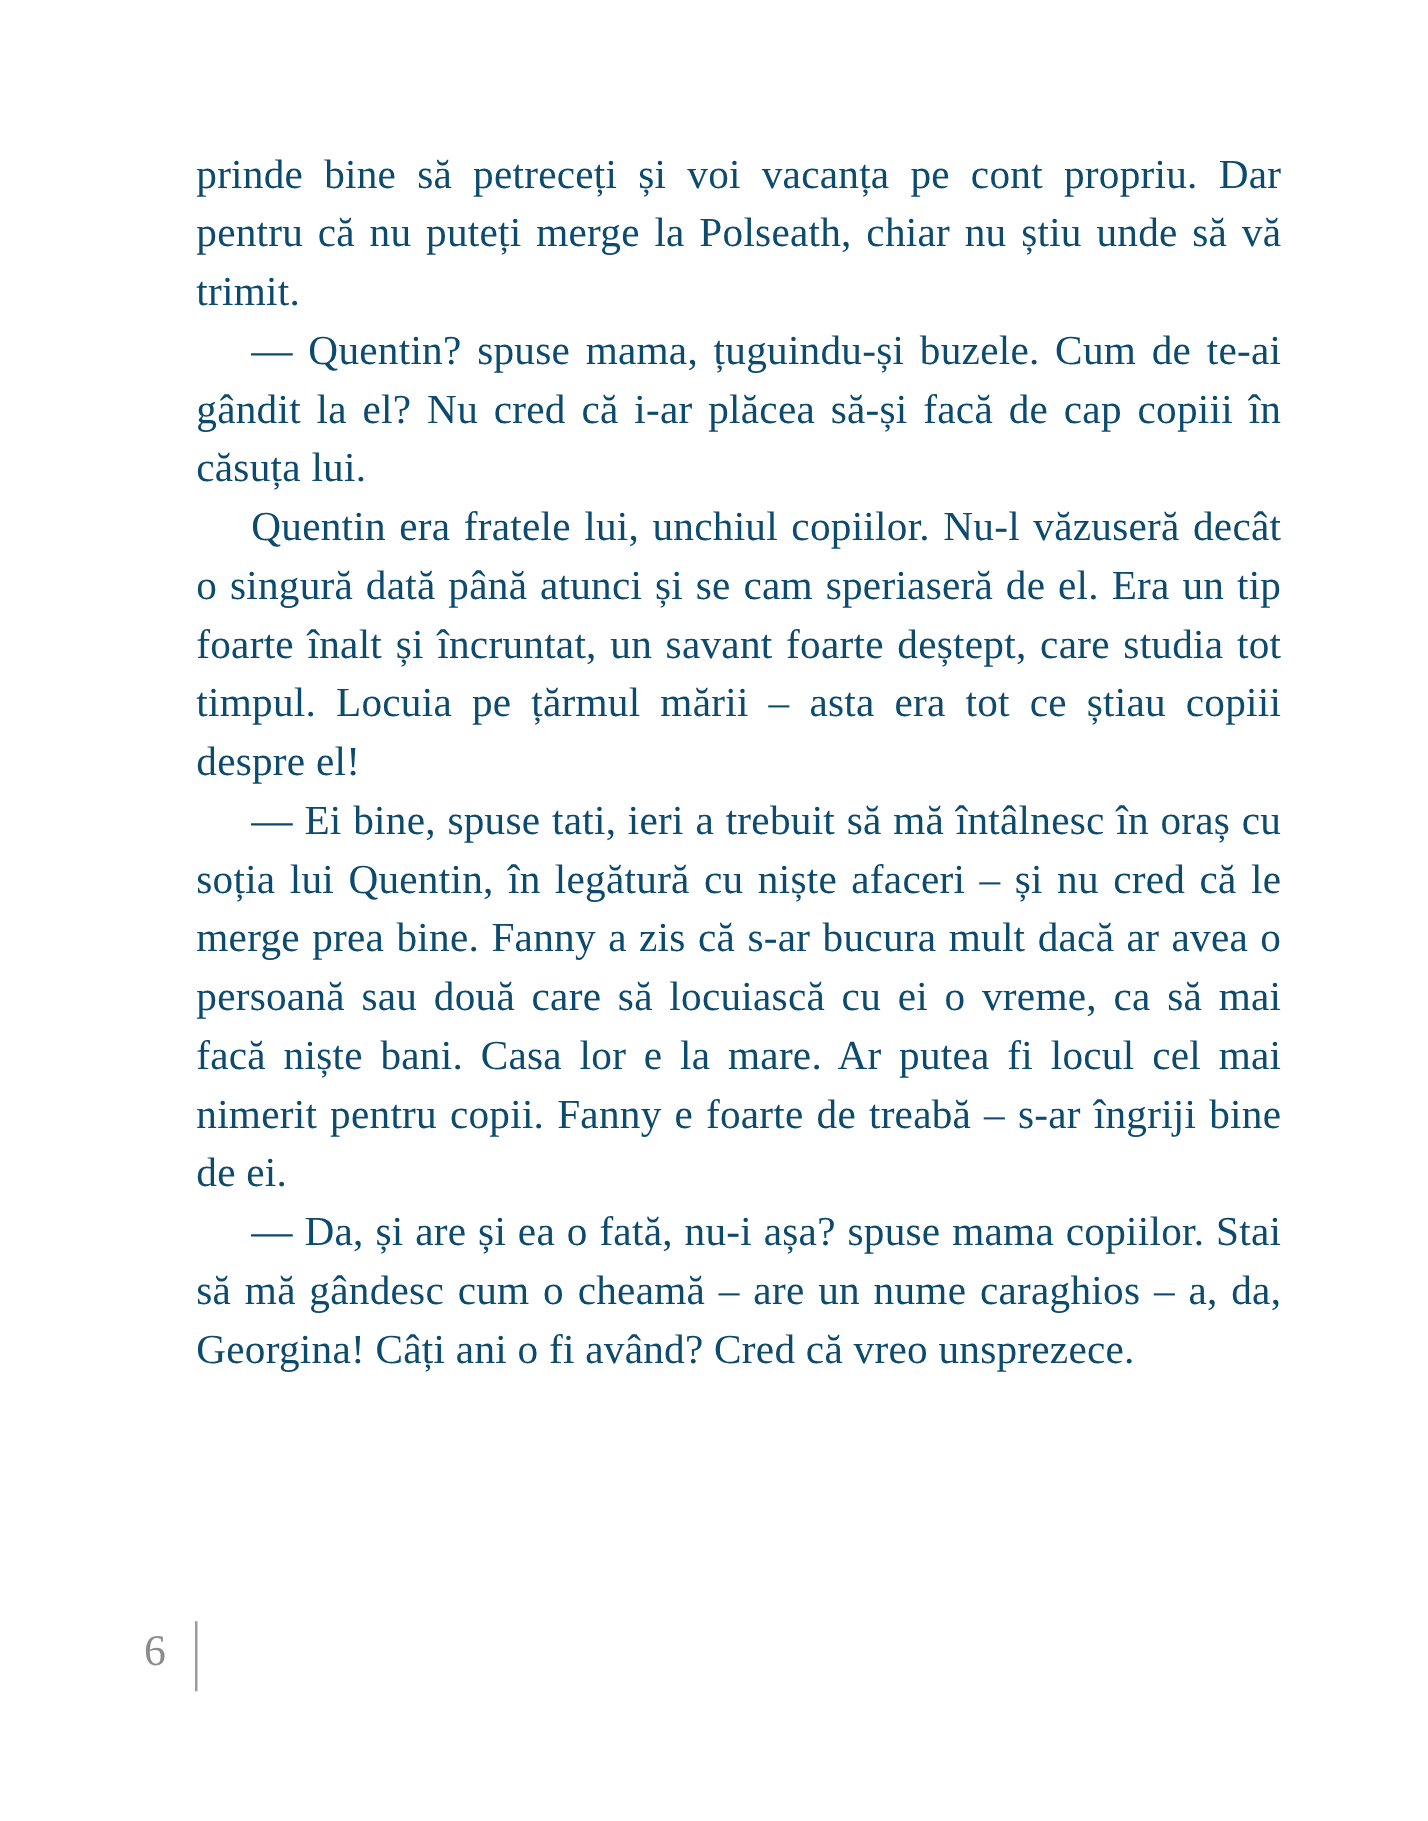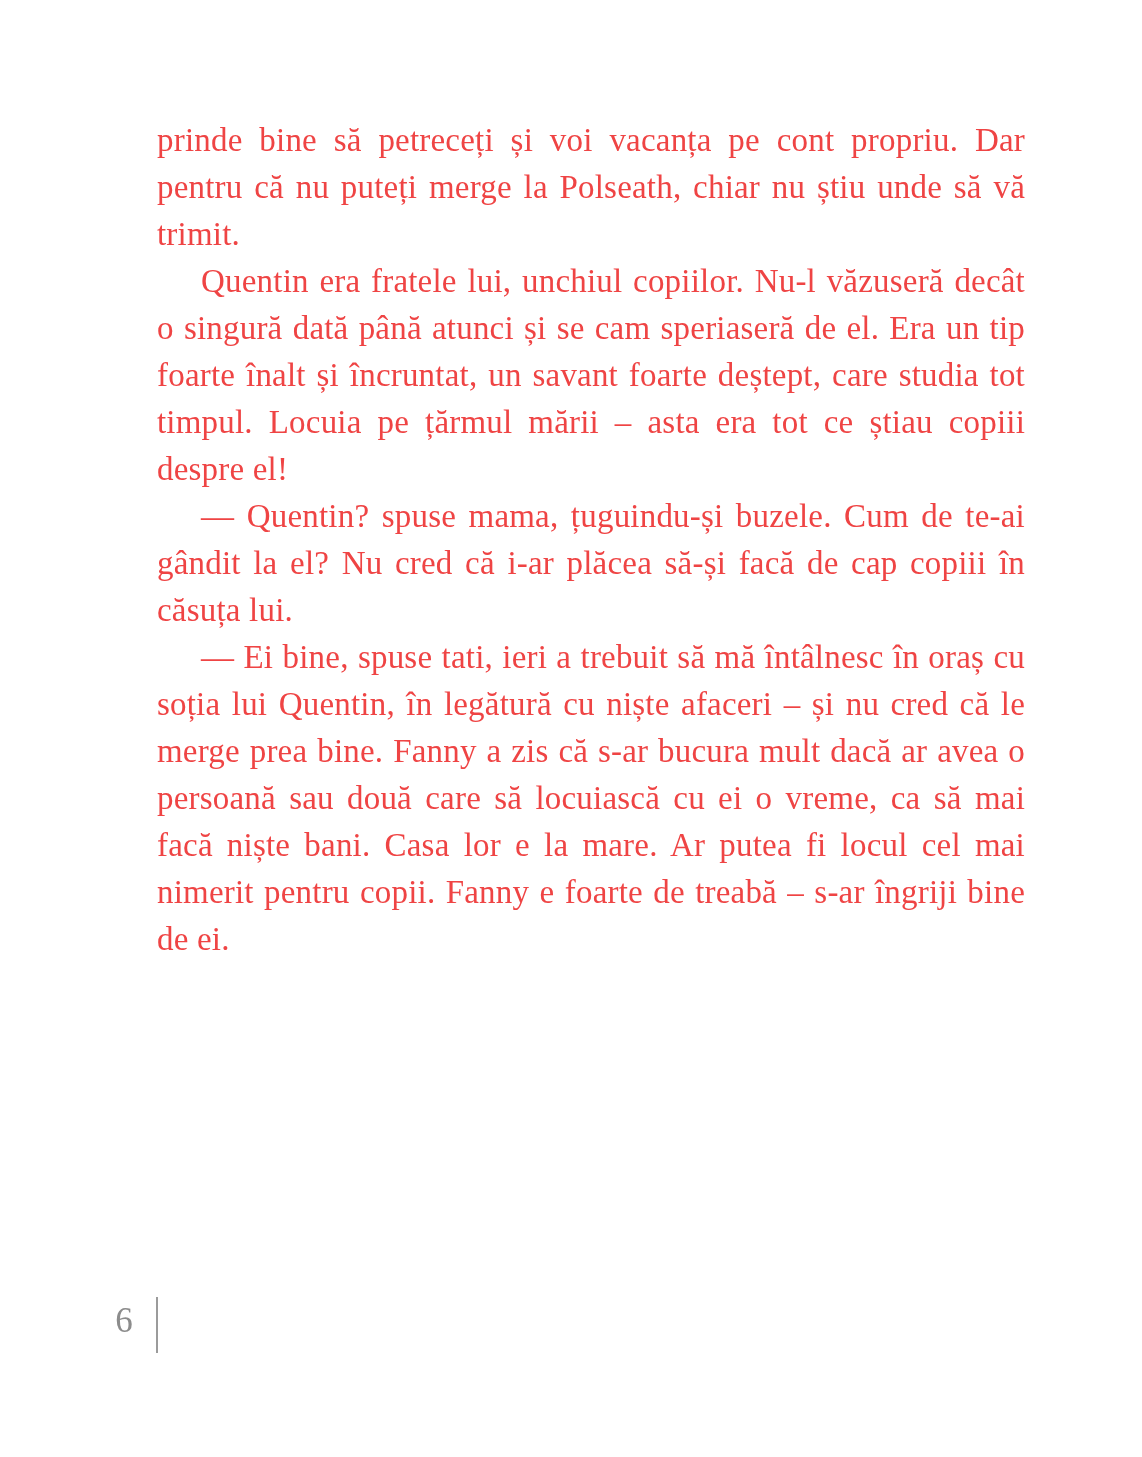--- a/index.html
+++ b/index.html
@@ -61,25 +61,26 @@
     width: 2px;
     height: 56px;
     background: #9b9b9b;
   }
 </style>
 </head>
 <body style="background: rgb(255, 255, 255);">
 
 <div class="page">
 
-  <div class="text-block" style="color: #ef4444;">
+  <div class="text-block" style="color: #0c4a6e;">
     <p class="no-indent">prinde bine să petreceți și voi vacanța pe cont propriu. Dar pentru că nu puteți merge la Polseath, chiar nu știu unde să vă trimit.</p>
+    <p>— Quentin? spuse mama, țuguindu-și buzele. Cum de te-ai gândit la el? Nu cred că i-ar plăcea să-și facă de cap copiii în căsuța lui.</p>
     <p>Quentin era fratele lui, unchiul copiilor. Nu-l văzuseră decât o singură dată până atunci și se cam speriaseră de el. Era un tip foarte înalt și încruntat, un savant foarte deștept, care studia tot timpul. Locuia pe țărmul mării – asta era tot ce știau copiii despre el!</p>
-    <p>— Quentin? spuse mama, țuguindu-și buzele. Cum de te-ai gândit la el? Nu cred că i-ar plăcea să-și facă de cap copiii în căsuța lui.</p>
     <p>— Ei bine, spuse tati, ieri a trebuit să mă întâlnesc în oraș cu soția lui Quentin, în legătură cu niște afaceri – și nu cred că le merge prea bine. Fanny a zis că s-ar bucura mult dacă ar avea o persoană sau două care să locuiască cu ei o vreme, ca să mai facă niște bani. Casa lor e la mare. Ar putea fi locul cel mai nimerit pentru copii. Fanny e foarte de treabă – s-ar îngriji bine de ei.</p>
+    <p>— Da, și are și ea o fată, nu-i așa? spuse mama copiilor. Stai să mă gândesc cum o cheamă – are un nume caraghios – a, da, Georgina! Câți ani o fi având? Cred că vreo unsprezece.</p>
   </div>
 
   <div class="footer">
     <span class="page-number" style="color: rgb(140, 140, 140);">6</span>
     <span class="footer-rule" style="background: rgb(155, 155, 155);"></span>
   </div>
 
 </div>
 
 </body></html>

